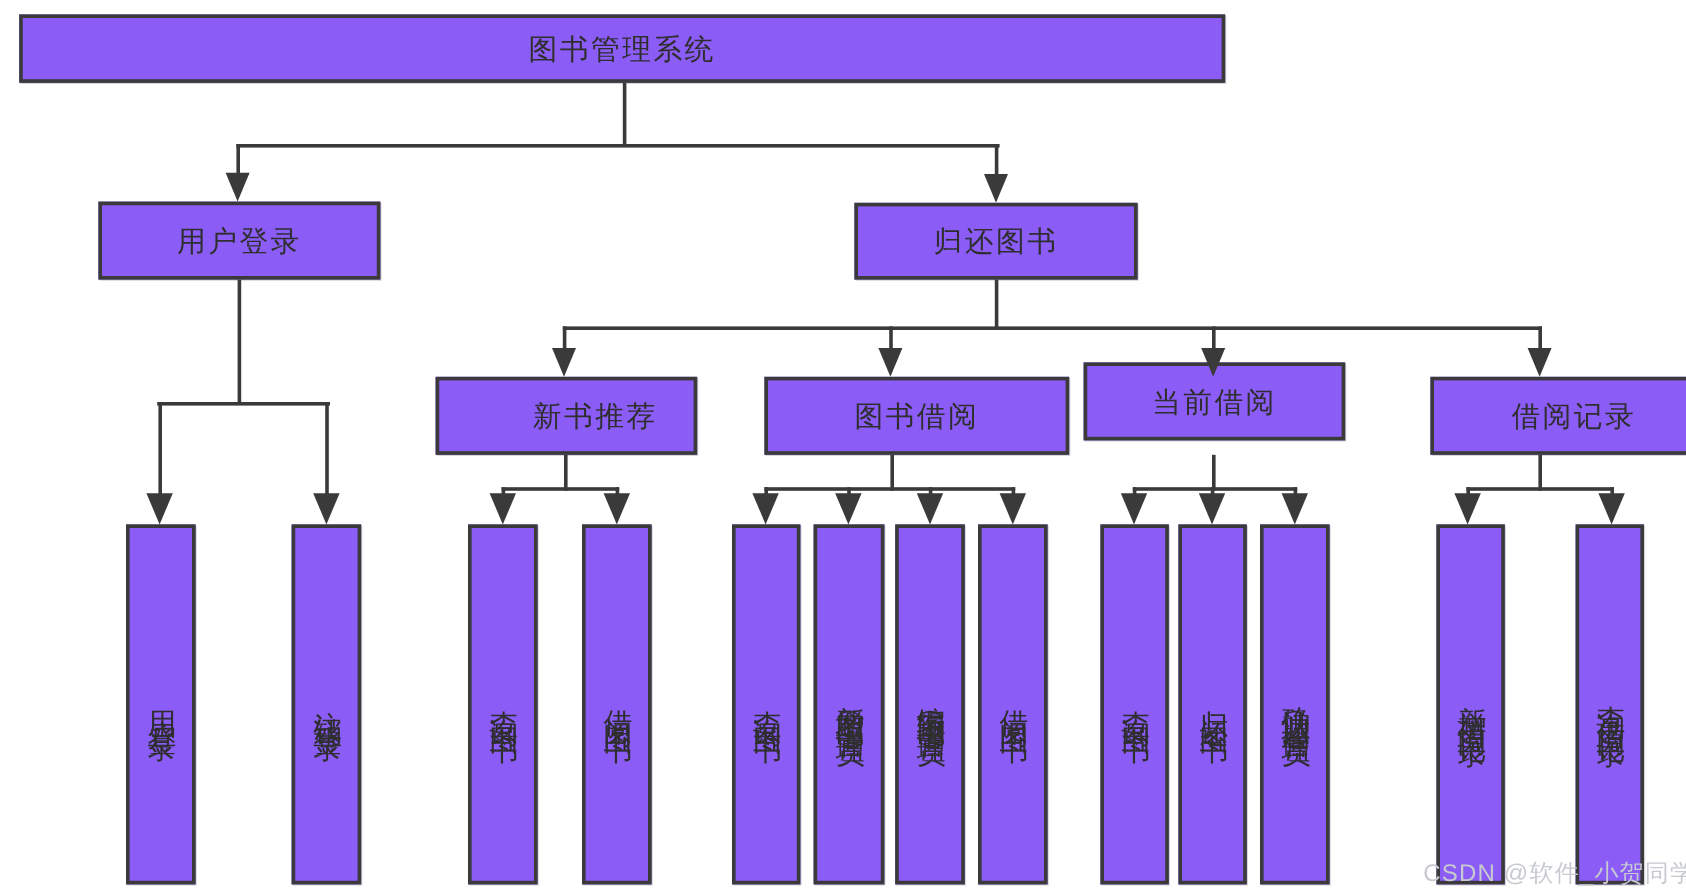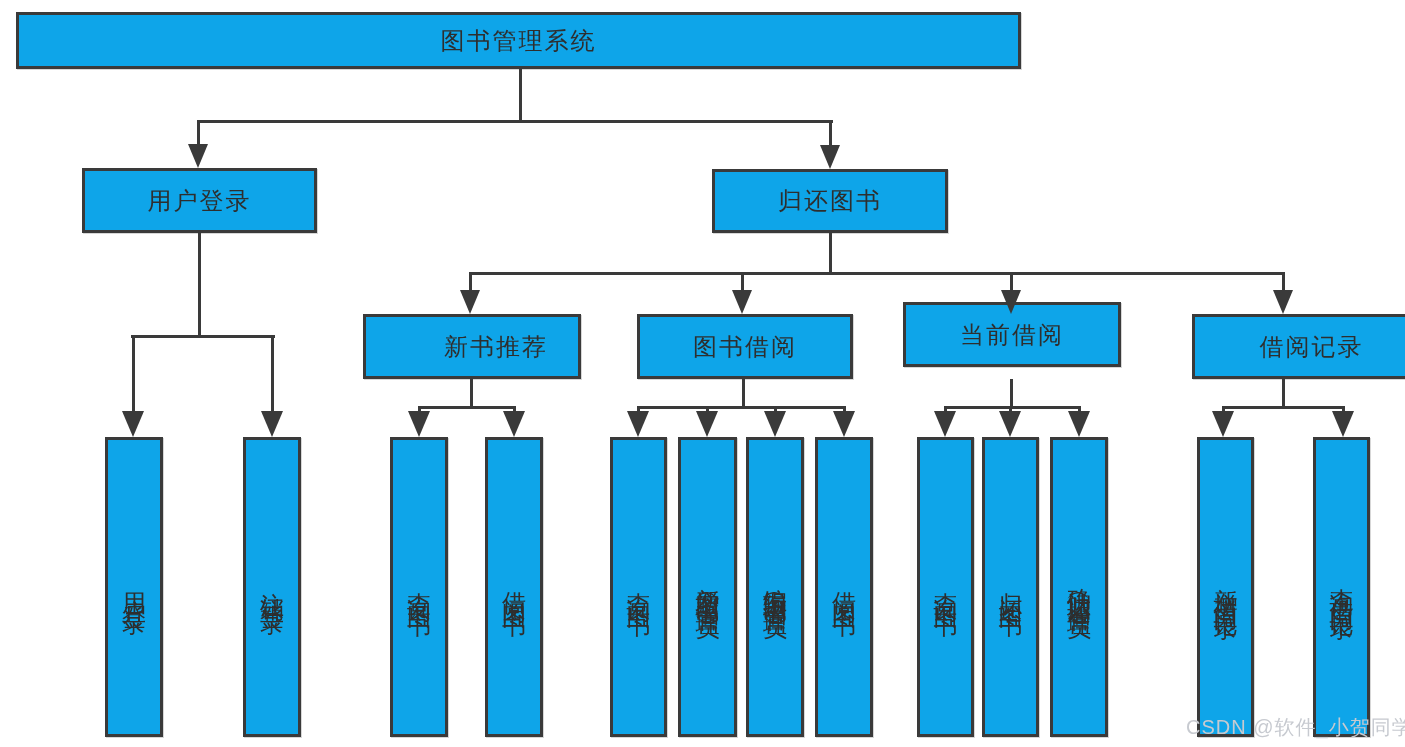--- a/index.html
+++ b/index.html
@@ -11,21 +11,21 @@
   body{
     width:1405px;height:747px;position:relative;overflow:hidden;
     background:#ffffff;
     font-family:"Liberation Sans","DejaVu Sans",sans-serif;
     color:var(--text);
   }
   .diagram{position:absolute;inset:0;}
   
   .node{
     position:absolute;box-sizing:border-box;
-    background:#0ea5e9;border:3px solid var(--line);
+    background:#8b5cf6;border:3px solid var(--line);
     display:flex;align-items:center;justify-content:center;
     font-size:24px;letter-spacing:2px;color:var(--text);
     box-shadow:1px 1px 0 rgba(140,140,140,.35);
   }
   .vnode{
     writing-mode:vertical-rl;
     letter-spacing:7px;
     font-size:24px;
     line-height:1;
     text-align:center;
@@ -56,21 +56,21 @@
 <div class="diagram">
 
   <div class="node" style="left:16px;top:12px;width:1005px;height:57px;">图书管理系统</div>
 
   <div class="node" style="left:82px;top:168px;width:235px;height:65px;">用户登录</div>
 
   <div class="node" style="left:712px;top:169px;width:236px;height:64px;">归还图书</div>
 
   <div class="node" style="left:363px;top:314px;width:218px;height:65px;padding-left:48px;">新书推荐</div>
 
-  <div class="node" style="left:637px;top:314px;width:216px;height:65px;">图书借阅</div>
+  <div class="node" style="left:637px;top:314px;width:254px;height:65px;">图书借阅</div>
 
   <div class="node" style="left:903px;top:302px;width:218px;height:65px;">当前借阅</div>
 
   <div class="node" style="left:1192px;top:314px;width:239px;height:65px;">借阅记录</div>
 
   <div class="node vnode" style="left:105px;top:437px;width:58px;height:300px;">用户登录</div>
   <div class="node vnode" style="left:243px;top:437px;width:58px;height:300px;">注销登录</div>
 
   <div class="node vnode" style="left:390px;top:437px;width:58px;height:300px;">查询图书</div>
   <div class="node vnode" style="left:485px;top:437px;width:58px;height:300px;">借阅图书</div>

